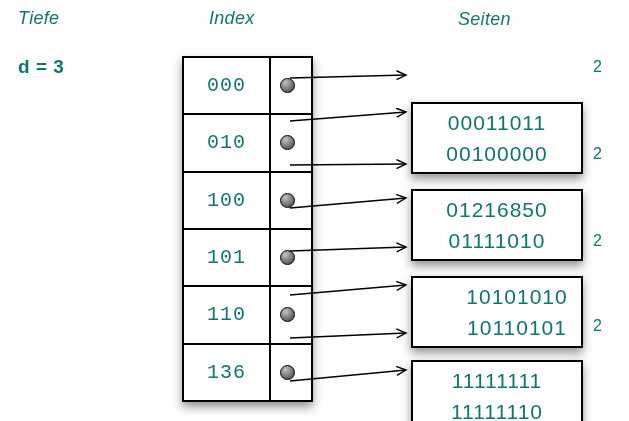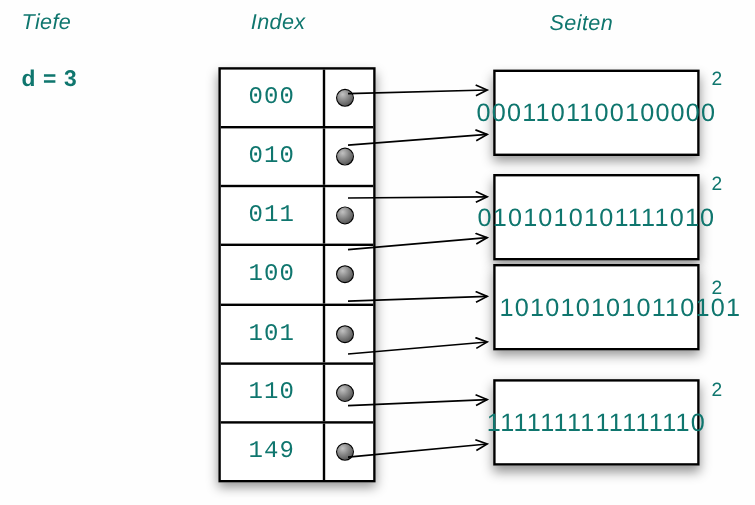--- a/index.html
+++ b/index.html
@@ -50,26 +50,26 @@
     border-radius:50%;
     border:1.5px solid #000;
     background:radial-gradient(circle at 35% 28%, #c2c2c2 0%, #8a8a8a 40%, #4f4f4f 85%);
   }
   
   .page{
     position:absolute;left:411px;width:172px;height:72px;
     box-sizing:border-box;
     border:2px solid #000;background:#fff;
     box-shadow:0 5px 9px rgba(0,0,0,.42);
-    display:flex;align-items:center;justify-content:center;
-    font-size:21px;letter-spacing:1px;line-height:31px;
+    display:flex;flex-direction:column;align-items:center;justify-content:center;
+    font-size:21px;letter-spacing:1px;line-height:31px;margin-top:44px;
   }
   .page.p0{top:58px;}
   .page.p1{top:145px;}
-  .page.p2{top:220px;padding-left:40px;}
+  .page.p2{top:232px;padding-left:40px;}
   .page.p3{top:316px;}
   .ld{
     position:absolute;left:593px;
     font-size:16px;font-weight:500;
   }
   .ld.d0{top:58px;}
   .ld.d1{top:145px;}
   .ld.d2{top:232px;}
   .ld.d3{top:317px;}
   svg.arrows{
@@ -95,45 +95,39 @@
           <span class="dot"></span>
         </div>
     </div>
     <div class="row">
       <div class="cell label">010</div>
       <div class="cell ptr">
           <span class="dot"></span>
         </div>
     </div>
     <div class="row">
-      <div class="cell label">011</div>
-      <div class="cell ptr">
-          <span class="dot"></span>
-        </div>
-    </div>
-    <div class="row">
       <div class="cell label">100</div>
       <div class="cell ptr">
           <span class="dot"></span>
         </div>
     </div>
     <div class="row">
       <div class="cell label">101</div>
       <div class="cell ptr">
           <span class="dot"></span>
         </div>
     </div>
     <div class="row">
       <div class="cell label">110</div>
       <div class="cell ptr">
           <span class="dot"></span>
         </div>
     </div>
     <div class="row">
-      <div class="cell label">149</div>
+      <div class="cell label">136</div>
       <div class="cell ptr">
           <span class="dot"></span>
         </div>
     </div>
   </div>
 
   <svg class="arrows" width="629" height="421" viewBox="0 0 629 421">
     <defs>
       <marker id="ah" markerWidth="13" markerHeight="12" refX="10.5" refY="5" orient="auto" markerUnits="userSpaceOnUse">
         <path d="M1,0.5 L10.5,5 L1,9.5" fill="none" stroke="#000" stroke-width="1.4"></path>
@@ -149,21 +143,21 @@
       <line x1="290" y1="338" x2="406" y2="333" marker-end="url(#ah)"></line>
       <line x1="290" y1="381" x2="406" y2="370" marker-end="url(#ah)"></line>
     </g>
   </svg>
 
   <div class="page p0">
     <div>00011011</div>
     <div>00100000</div>
   </div>
   <div class="page p1">
-    <div>01010101</div>
+    <div>01216850</div>
     <div>01111010</div>
   </div>
   <div class="page p2">
     <div>10101010</div>
     <div>10110101</div>
   </div>
   <div class="page p3">
     <div>11111111</div>
     <div>11111110</div>
   </div>

